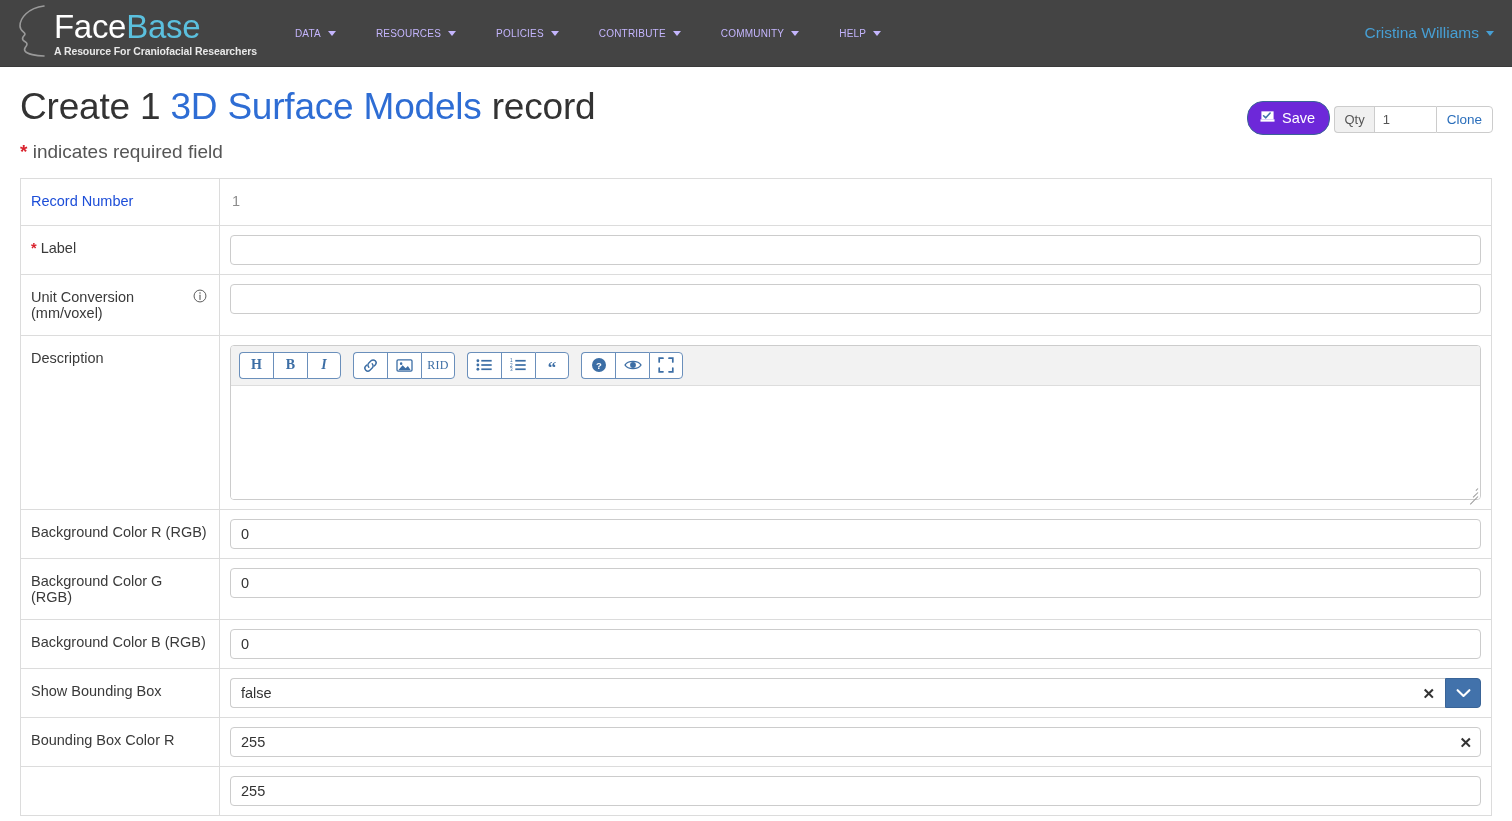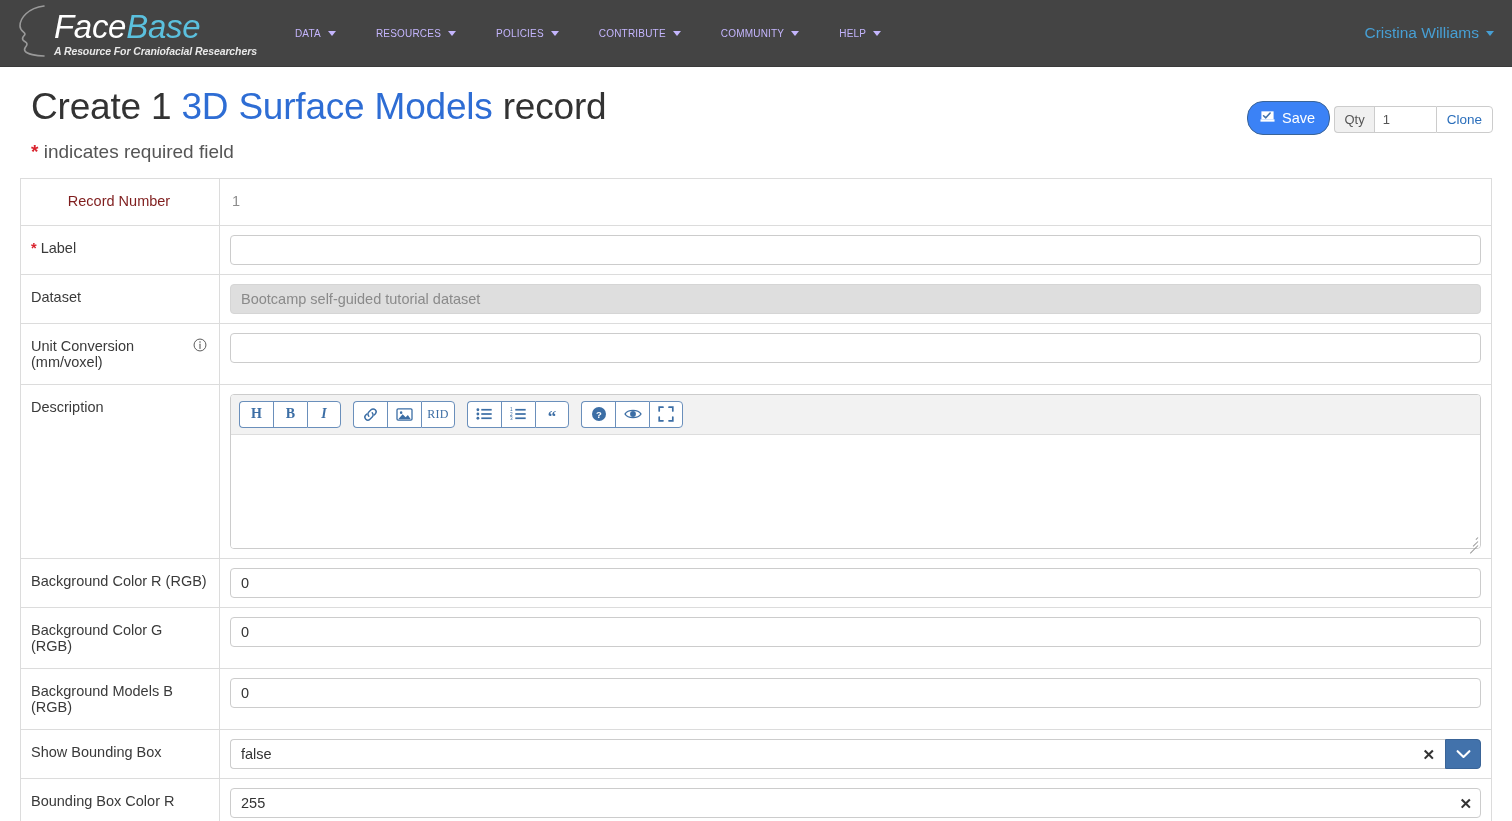--- a/index.html
+++ b/index.html
@@ -21,21 +21,20 @@
     align-items: center;
     position: relative;
     border-bottom: 1px solid #3a3a3a;
   }
   .brand {
     display: flex;
     align-items: center;
     padding-left: 14px;
     margin-right: 18px;
     text-decoration: none;
-    font-style: italic;
   }
   .brand-face-svg { flex: 0 0 auto; margin-right: 6px; }
   .brand-text { display: flex; flex-direction: column; line-height: 1; }
   .brand-name {
     font-size: 33px;
     letter-spacing: -0.3px;
     font-weight: 400;
     white-space: nowrap;
   }
   .brand-name .w1 { color: #ffffff; }
@@ -82,21 +81,20 @@
     display: flex;
     align-items: center;
     cursor: pointer;
     white-space: nowrap;
   }
 
   
   .page-head {
     position: relative;
     padding: 0 20px;
-    margin-left: 11px;
   }
   .page-title {
     font-size: 37px;
     font-weight: 400;
     color: #333;
     margin: 19px 0 0 0;
     line-height: 1.15;
     letter-spacing: -0.2px;
   }
   .page-title .entity { color: #2e6dd4; }
@@ -107,21 +105,21 @@
   }
   .required-note .star { color: #d9232d; font-weight: bold; }
 
   .head-actions {
     position: absolute;
     right: 19px;
     top: 9px;
     text-align: right;
   }
   .btn-save {
-    background: #3b82f6;
+    background: #6d28d9;
     border: 1px solid #3a6497;
     border-radius: 16px;
     color: #fff;
     font-size: 14.5px;
     padding: 7px 14px 7px 12px;
     display: inline-flex;
     align-items: center;
     gap: 7px;
     cursor: pointer;
     line-height: 1;
@@ -187,21 +185,21 @@
   .fkey {
     width: 199px;
     flex: 0 0 199px;
     border-right: 1px solid #dcdcdc;
     padding: 14px 12px 14px 10px;
     font-size: 14.5px;
     color: #3a3a3a;
     display: flex;
     align-items: flex-start;
   }
-  .fkey.muted { color: #7f1d1d; justify-content: center; }
+  .fkey.muted { color: #1d4ed8; }
   .fkey .star { color: #d9232d; font-weight: bold; margin-right: 4px; }
   .fval {
     flex: 1 1 auto;
     padding: 9px 10px;
     display: flex;
     align-items: flex-start;
     position: relative;
   }
   .static-val {
     font-size: 14.5px;
@@ -424,28 +422,20 @@
   <div class="frow">
     <div class="fkey">
       <span class="star">*</span>
       <span>Label</span>
     </div>
     <div class="fval">
       <input class="txt" type="text" value="" style="">
     </div>
   </div>
 
-  <div class="frow">
-    <div class="fkey">
-      <span>Dataset</span>
-    </div>
-    <div class="fval">
-      <input class="txt disabled" type="text" disabled="" value="Bootcamp self-guided tutorial dataset" style="">
-    </div>
-  </div>
 
   <div class="frow">
     <div class="fkey">
       <span>Unit Conversion (mm/voxel)</span>
       <span class="info-icon">
         <svg width="14" height="14" viewBox="0 0 16 16">
           <circle cx="8" cy="8" r="6.8" fill="none" stroke="#555" stroke-width="1.1"></circle>
           <circle cx="8" cy="4.6" r="0.85" fill="#555"></circle>
           <path d="M8 7 v5" stroke="#555" stroke-width="1.2" stroke-linecap="round"></path>
         </svg>
@@ -557,21 +547,21 @@
     <div class="fkey">
       <span>Background Color G (RGB)</span>
     </div>
     <div class="fval">
       <input class="txt" type="text" value="0" style="">
     </div>
   </div>
 
   <div class="frow">
     <div class="fkey">
-      <span>Background Models B (RGB)</span>
+      <span>Background Color B (RGB)</span>
     </div>
     <div class="fval">
       <input class="txt" type="text" value="0" style="">
     </div>
   </div>
 
   <div class="frow">
     <div class="fkey">
       <span>Show Bounding Box</span>
     </div>

